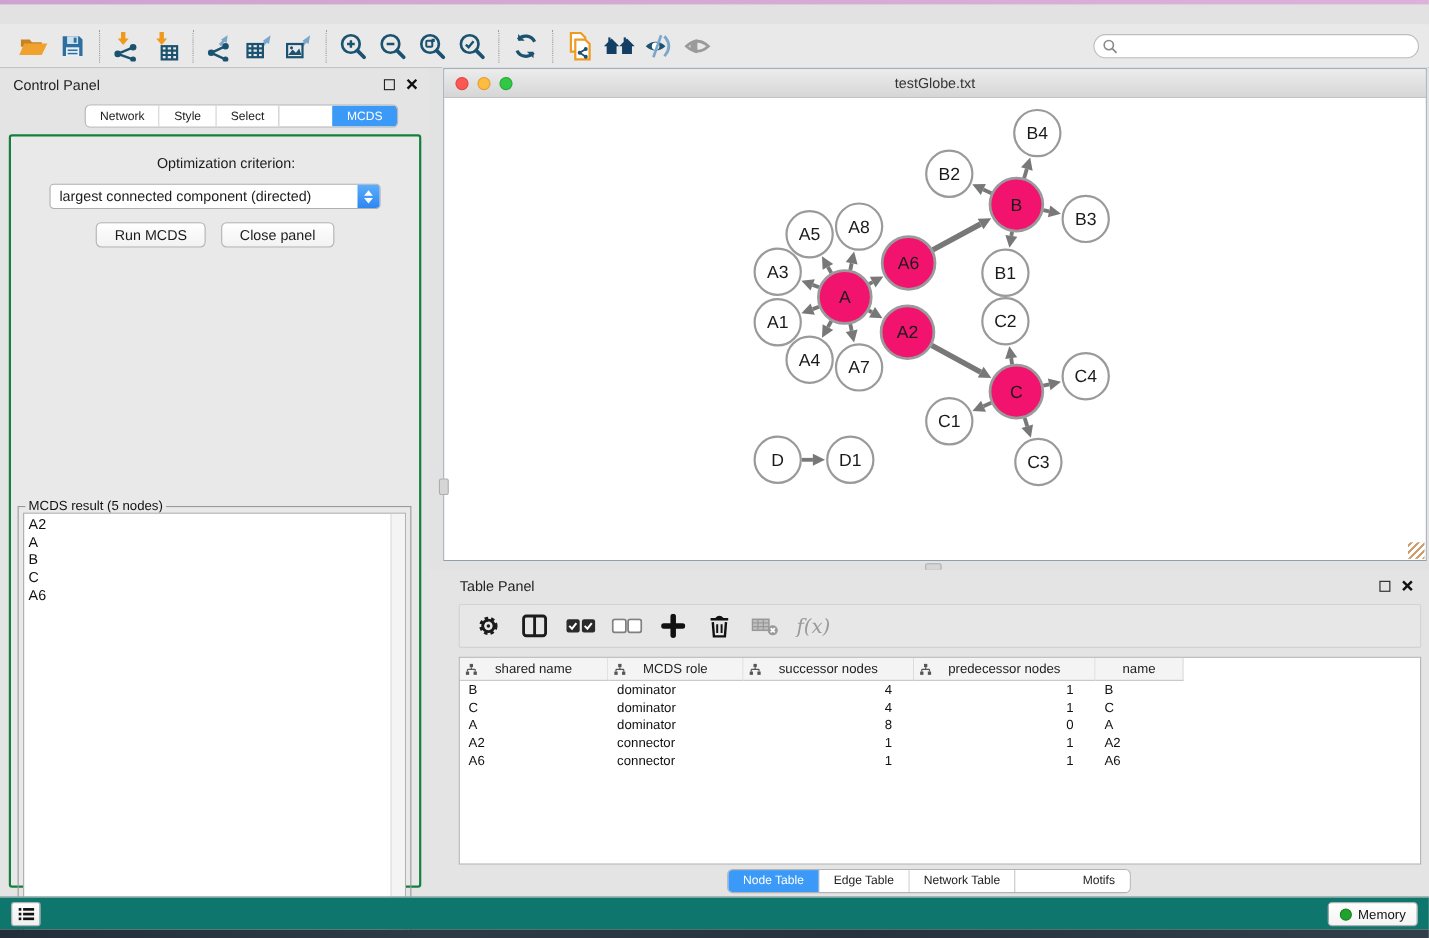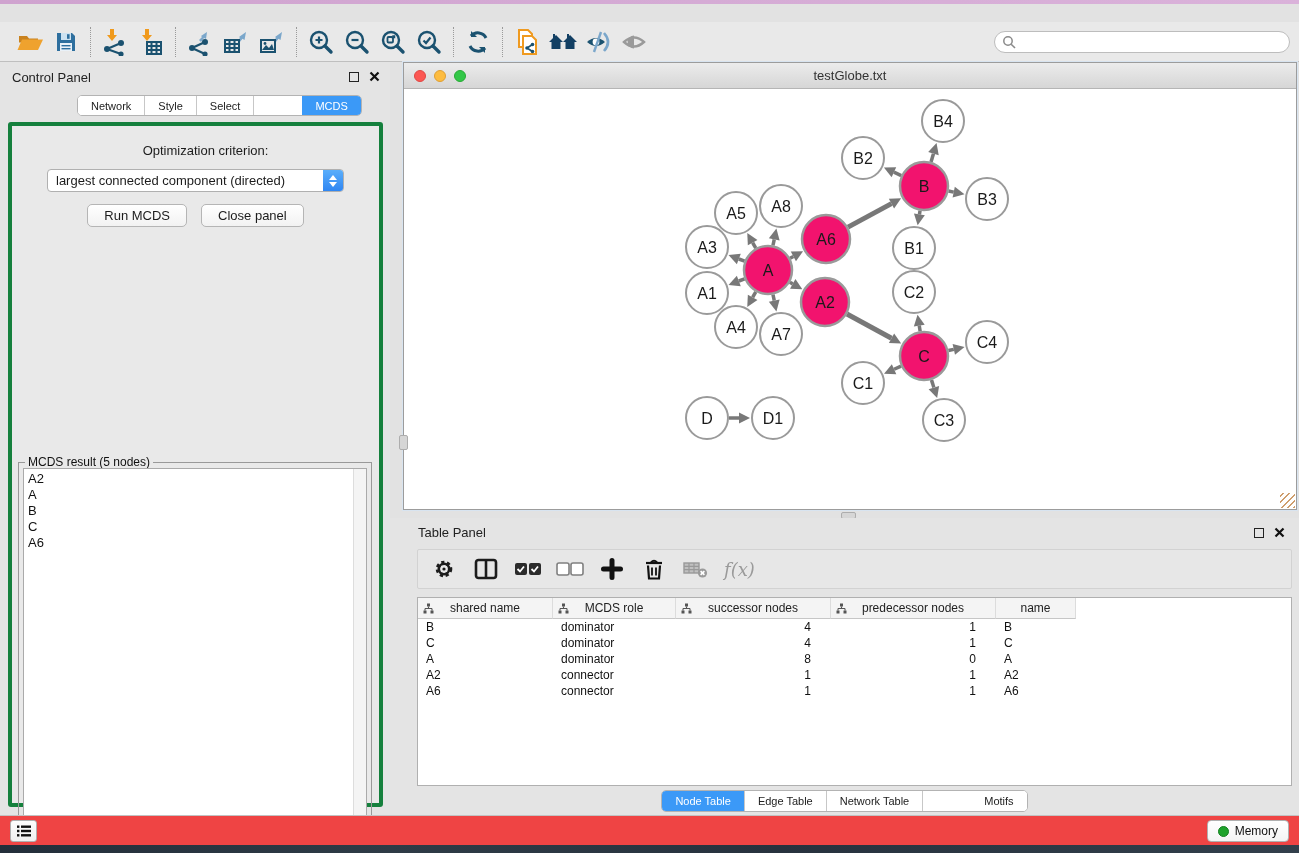--- a/index.html
+++ b/index.html
@@ -37,21 +37,21 @@
   .cp-title { font-size:13px; color:#222; margin-left:12px; }
   .panel-ctrl { position:absolute; top:9px; display:flex; align-items:center; gap:10px; }
   .cp-header .panel-ctrl { right:10px; }
   .float-box { width:10px; height:10px; border:1.6px solid #222; }
   .seg-tabs { position:absolute; display:flex; border:1px solid #b3b3b3; border-radius:5px; overflow:hidden; background:#fff; height:21px; }
   .seg-tab { font-size:11px; color:#222; padding:2px 13px; background:#fff; border-right:1px solid #c7c7c7; display:flex; align-items:center; }
   .seg-tab:last-child { border-right:none;margin-left:48px; }
   .seg-tab.active { background:#3b99f7; color:#fff; }
   .cp-tabs { left:77px; top:33px; }
   .cp-body { position:absolute; left:8px; right:7px; top:60px; bottom:8px; background:#e9e9e9;
-    border:4px solid #15803d; border-radius:3px;padding-left:20px; }
+    border:2px solid #15803d; border-radius:3px;padding-left:20px; }
   .opt-label { text-align:center; font-size:13px; color:#1c1c1c; margin-top:17px; }
   .dropdown { position:absolute; left:35px; right:35px; top:43px; height:23px; background:#fff;
     border:1px solid #b0b0b0; border-radius:4px; display:flex; align-items:center; }
   .dropdown-text { font-size:13px; color:#1c1c1c; padding-left:8px; flex:1; white-space:nowrap; overflow:hidden; }
   .dropdown-stepper { width:20px; height:21px; border-radius:0 3px 3px 0;
     background:linear-gradient(#5aaefb,#2f86f2); display:flex; flex-direction:column; align-items:center; justify-content:center; gap:2px; }
   .tri-up { width:0; height:0; border-left:4px solid transparent; border-right:4px solid transparent; border-bottom:5px solid #fff; }
   .tri-down { width:0; height:0; border-left:4px solid transparent; border-right:4px solid transparent; border-top:5px solid #fff; }
   .cp-buttons { position:absolute; top:78px; left:0; right:0; display:flex; justify-content:center; gap:14px; }
   .mac-btn { background:linear-gradient(#ffffff,#f2f2f2); border:1px solid #b5b5b5; border-radius:5px;
@@ -97,21 +97,21 @@
   .th .tree-icon { position:absolute; left:5px; top:5px; }
   .trow { display:flex; height:16px; }
   .td { font-size:12px; color:#111; line-height:16px; white-space:nowrap; overflow:hidden; }
   .td.left { text-align:left; padding-left:8px; }
   .td.right { text-align:right; padding-right:20px; }
 
   .bottom-tabs { position:absolute; left:0; right:0; top:272px; display:flex; justify-content:center; }
   .bt-tabs { display:flex; border:1px solid #b3b3b3; border-radius:5px; overflow:hidden; background:#fff; height:22px; }
 
   
-  .statusbar { position:absolute; left:0; right:0; bottom:8px; height:30px; background:#ef4444; border-top:1px solid #c2c2c2;padding-left:20px; }
+  .statusbar { position:absolute; left:0; right:0; bottom:8px; height:30px; background:#0f766e; border-top:1px solid #c2c2c2;padding-left:20px; }
   .status-left-btn { position:absolute; left:10px; top:4px; width:27px; height:22px; background:linear-gradient(#fdfdfd,#f0f0f0);
     border:1px solid #b0b0b0; border-radius:3px; display:flex; align-items:center; justify-content:center; }
   .memory-btn { position:absolute; right:10px; top:4px; height:22px; background:linear-gradient(#ffffff,#f4f4f4);
     border:1px solid #b0b0b0; border-radius:4px; display:flex; align-items:center; gap:6px; padding:0 10px; }
   .memory-dot { width:11px; height:11px; border-radius:50%; background:#1fa32c; border:1px solid #158020; }
   .memory-text { font-size:12px; color:#111; }
   .desktop-bottom { position:absolute; left:0; bottom:0; width:100%; height:8px;
     background:linear-gradient(90deg,#232e3a,#2e3b46 30%,#27323e 60%,#323f4b); }
 </style>
 </head>

